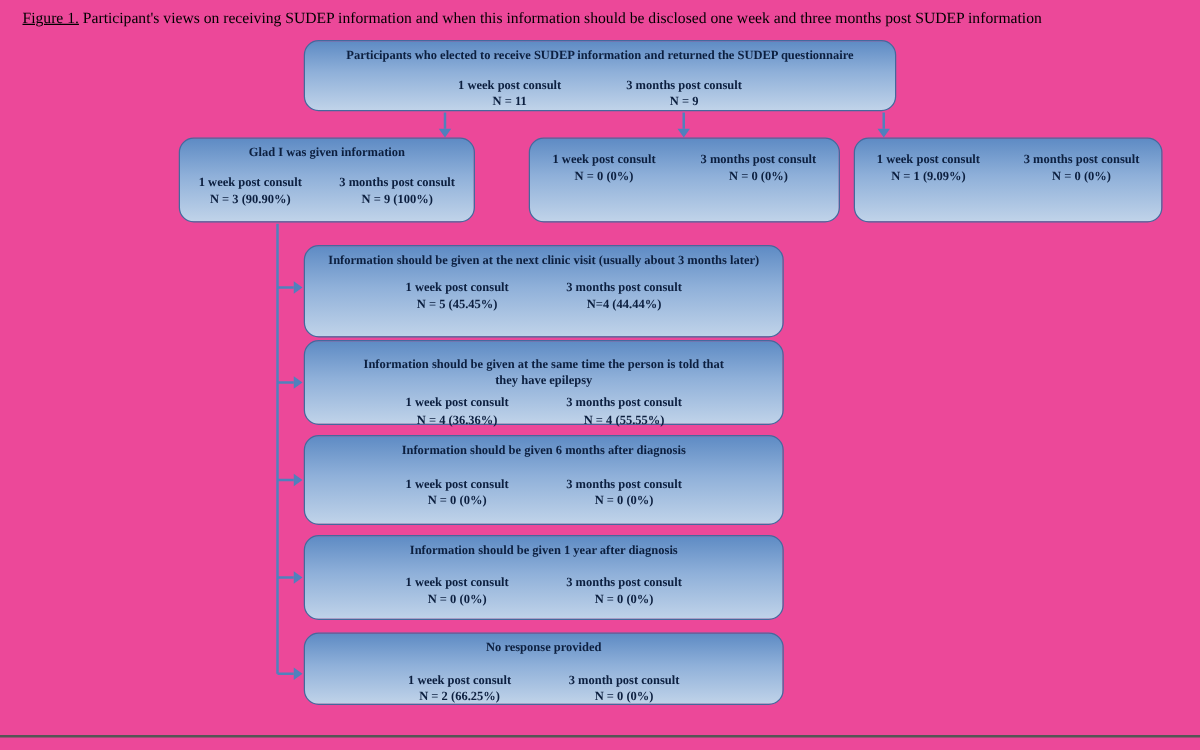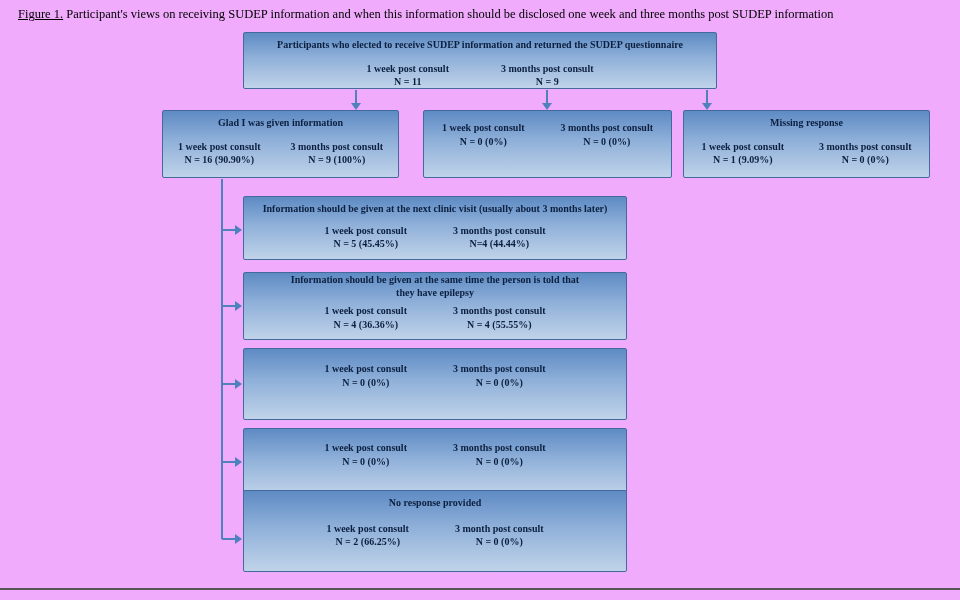--- a/index.html
+++ b/index.html
@@ -1,34 +1,34 @@
 <!DOCTYPE html>
 <html><head>
 <meta charset="utf-8">
 <style>
   html,body{margin:0;padding:0;background:#fff;}
   #page{
     position:relative;
     width:960px;height:600px;
-    background:#f0abfc;
+    background:#ec4899;
     font-family:"Liberation Serif", serif;
     color:#10203c;
     overflow:hidden;
   }
   .title{
     position:absolute;left:18px;top:7px;
     font-size:12.5px;color:#000;
     white-space:nowrap;
   }
   .title .fig-label{text-decoration:underline;}
   .box{
     position:absolute;
     background:linear-gradient(180deg,#5e8bc4 0%,#8fb0d9 45%,#c0d3e9 100%);
     border:1px solid #44699d;
-    border-radius:2px;
+    border-radius:12px;
     box-sizing:border-box;
     font-size:10px;
     font-weight:bold;
     text-align:center;
     color:#0c1f3f;
   }
   .box-header{padding:6px 14px 0 14px;line-height:1.25;}
   .box-cols{display:flex;margin-top:10px;line-height:1.35;}
   .cols-center{justify-content:center;gap:52px;}
   .cols-around{justify-content:space-around;}
@@ -69,26 +69,26 @@
         <div>3 months post consult</div>
         <div>N = 9</div>
       </div>
     </div>
   </div>
 
   <div class="varrow" style="left:355px;top:90px;height:13px;"></div>
   <div class="varrow" style="left:546px;top:90px;height:13px;"></div>
   <div class="varrow" style="left:706px;top:90px;height:13px;"></div>
 
-  <div class="box" style="left:143px;top:110px;width:237px;height:68px;margin-left:19px;">
+  <div class="box" style="left:143px;top:110px;width:237px;height:68px;">
     <div class="box-header">Glad I was given information</div>
     <div class="box-cols cols-around">
       <div>
         <div>1 week post consult</div>
-        <div>N = 16 (90.90%)</div>
+        <div>N = 3 (90.90%)</div>
       </div>
       <div>
         <div>3 months post consult</div>
         <div>N = 9 (100%)</div>
       </div>
     </div>
   </div>
 
   <div class="box" style="left:423px;top:110px;width:249px;height:68px;">
     <div class="box-cols cols-around">
@@ -97,95 +97,96 @@
         <div>N = 0 (0%)</div>
       </div>
       <div>
         <div>3 months post consult</div>
         <div>N = 0 (0%)</div>
       </div>
     </div>
   </div>
 
   <div class="box" style="left:683px;top:110px;width:247px;height:68px;">
-    <div class="box-header">Missing response</div>
     <div class="box-cols cols-around">
       <div>
         <div>1 week post consult</div>
         <div>N = 1 (9.09%)</div>
       </div>
       <div>
         <div>3 months post consult</div>
         <div>N = 0 (0%)</div>
       </div>
     </div>
   </div>
 
   <div class="vline" style="left:221px;top:179px;height:360px;"></div>
   <div class="harrow" style="left:222px;top:229px;width:13px;"></div>
   <div class="harrow" style="left:222px;top:305px;width:13px;"></div>
   <div class="harrow" style="left:222px;top:383px;width:13px;"></div>
   <div class="harrow" style="left:222px;top:461px;width:13px;"></div>
   <div class="harrow" style="left:222px;top:538px;width:13px;"></div>
 
-  <div class="box flow" style="left:243px;top:196px;width:384px;height:64px;">
+  <div class="box flow" style="left:243px;top:196px;width:384px;height:74px;">
     <div class="box-header">Information should be given at the next clinic visit (usually about 3 months later)</div>
     <div class="box-cols cols-center" style="gap:46px;">
       <div>
         <div>1 week post consult</div>
         <div>N = 5 (45.45%)</div>
       </div>
       <div>
         <div>3 months post consult</div>
         <div>N=4 (44.44%)</div>
       </div>
     </div>
   </div>
 
   <div class="box flow" style="left:243px;top:272px;width:384px;height:68px;">
-    <div class="box-header" style="padding:1px 40px 0 40px;">Information should be given at the same time the person is told that they have epilepsy</div>
+    <div class="box-header" style="padding:13px 40px 0 40px;">Information should be given at the same time the person is told that they have epilepsy</div>
     <div class="box-cols cols-center" style="gap:46px;margin-top:5px;">
       <div>
         <div>1 week post consult</div>
         <div>N = 4 (36.36%)</div>
       </div>
       <div>
         <div>3 months post consult</div>
         <div>N = 4 (55.55%)</div>
       </div>
     </div>
   </div>
 
   <div class="box flow" style="left:243px;top:348px;width:384px;height:72px;">
+    <div class="box-header">Information should be given 6 months after diagnosis</div>
     <div class="box-cols cols-center" style="gap:46px;margin-top:13px;">
       <div>
         <div>1 week post consult</div>
         <div>N = 0 (0%)</div>
       </div>
       <div>
         <div>3 months post consult</div>
         <div>N = 0 (0%)</div>
       </div>
     </div>
   </div>
 
   <div class="box flow" style="left:243px;top:428px;width:384px;height:68px;">
+    <div class="box-header">Information should be given 1 year after diagnosis</div>
     <div class="box-cols cols-center" style="gap:46px;margin-top:12px;">
       <div>
         <div>1 week post consult</div>
         <div>N = 0 (0%)</div>
       </div>
       <div>
         <div>3 months post consult</div>
         <div>N = 0 (0%)</div>
       </div>
     </div>
   </div>
 
-  <div class="box flow" style="left:243px;top:490px;width:384px;height:82px;">
+  <div class="box flow" style="left:243px;top:506px;width:384px;height:58px;">
     <div class="box-header">No response provided</div>
     <div class="box-cols cols-center" style="gap:46px;margin-top:12px;">
       <div>
         <div>1 week post consult</div>
         <div>N = 2 (66.25%)</div>
       </div>
       <div>
         <div>3 month post consult</div>
         <div>N = 0 (0%)</div>
       </div>

